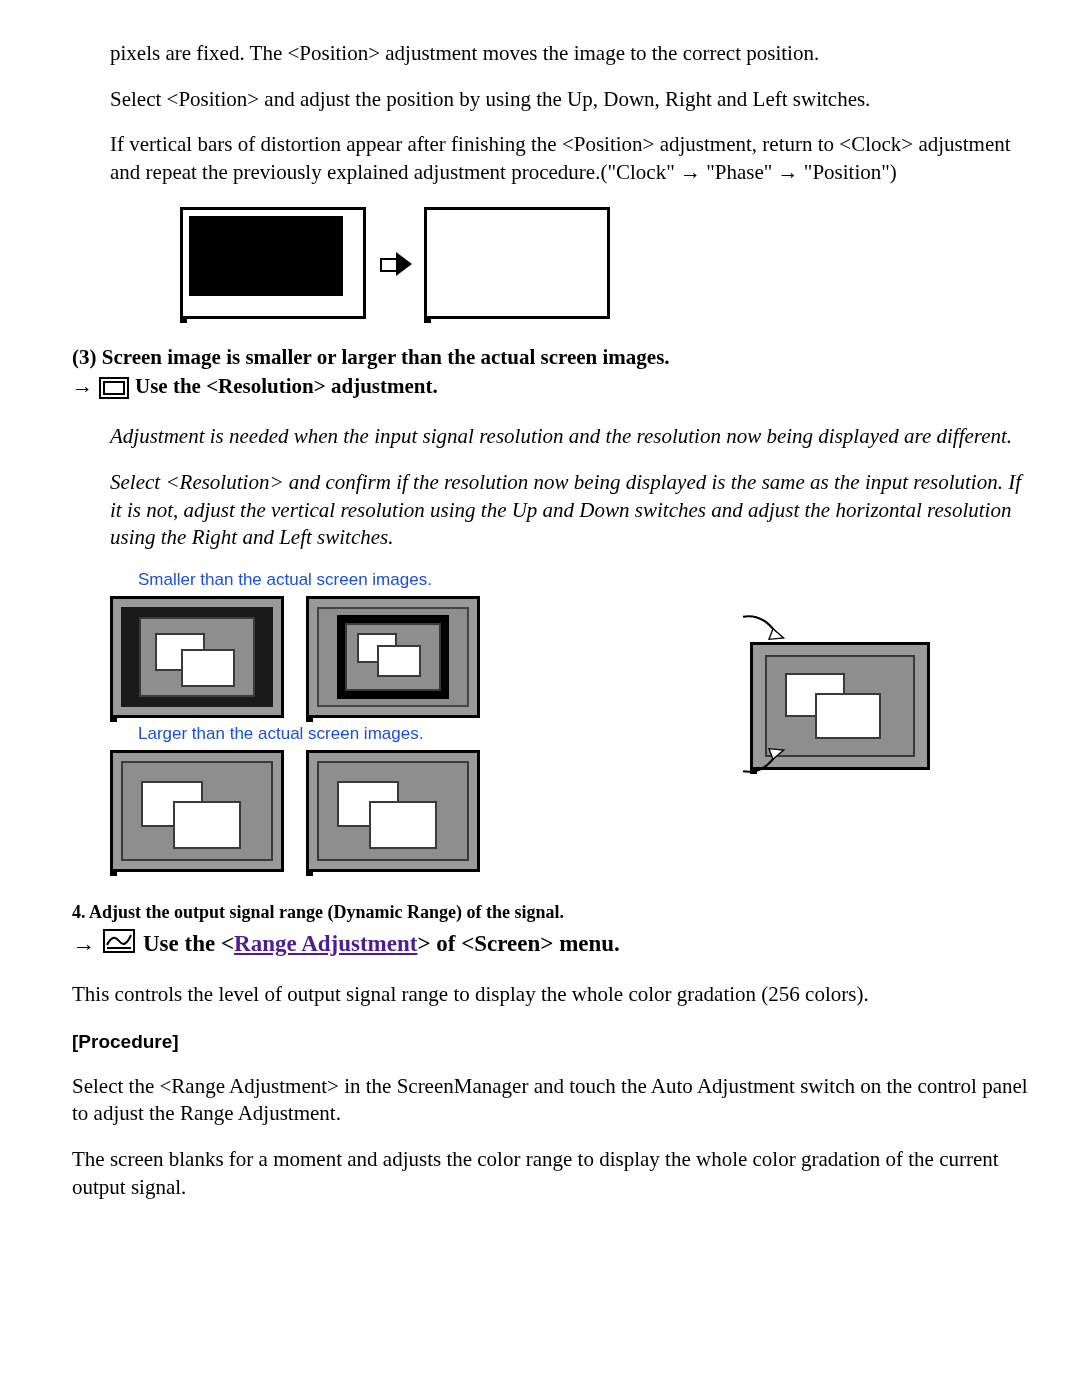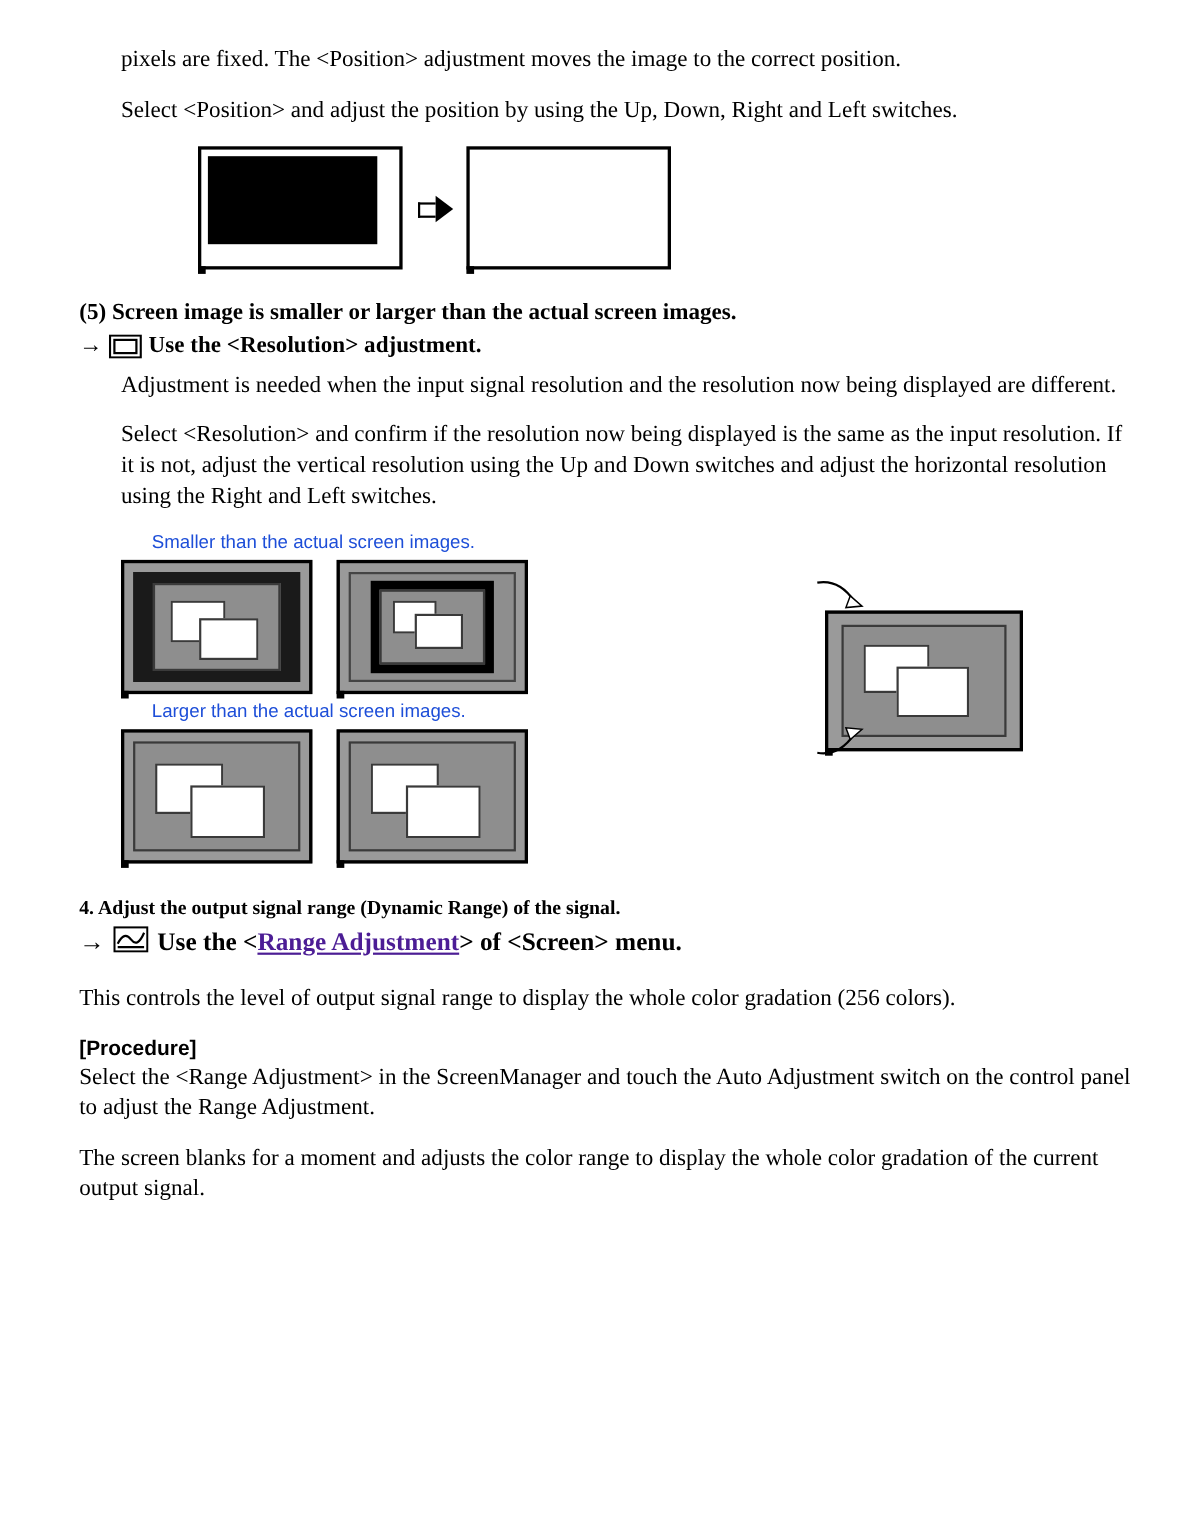--- a/index.html
+++ b/index.html
@@ -31,21 +31,21 @@
     align-items: center;
     gap: 6px;
   }
   .instr-line svg, .instr-line .icon-svg {
     vertical-align: middle;
   }
   .proc-heading {
     font-family: Arial, Helvetica, sans-serif;
     font-weight: bold;
     font-size: 19px;
-    margin: 22px 0 0 0;
+    margin: 22px 0 20px 0;
   }
   a.bluelink {
     color: #4c1d95;
     text-decoration: underline;
   }
   .fig-row {
     display: flex;
     align-items: center;
     gap: 14px;
     margin: 20px 0 10px 70px;
@@ -184,43 +184,44 @@
   .sm-icon { display:inline-block; vertical-align:middle; }
 </style>
 </head>
 <body>
 
 <div class="page">
 
   <div class="indent">
     <p>pixels are fixed. The &lt;Position&gt; adjustment moves the image to the correct position.</p>
     <p>Select &lt;Position&gt; and adjust the position by using the Up, Down, Right and Left switches.</p>
+    <p>If vertical bars of distortion appear after finishing the &lt;Position&gt; adjustment, return to &lt;Clock&gt; adjustment and repeat the previously explained adjustment procedure.("Clock" → "Phase" → "Position")</p>
 
     <div class="fig-row">
       <div class="monitor">
         <div class="black-inset"></div>
       </div>
       <div class="arrow-right"><span class="inner"></span></div>
       <div class="monitor"></div>
     </div>
   </div>
 
-  <div class="section-label">(5) Screen image is smaller or larger than the actual screen images.</div>
+  <div class="section-label">(3) Screen image is smaller or larger than the actual screen images.</div>
   <div class="instr-line">
     <span>→</span>
     <span class="sm-icon">
       <svg width="30" height="22" viewBox="0 0 30 22">
         <rect x="1" y="1" width="28" height="20" fill="#fff" stroke="#000" stroke-width="2"></rect>
         <rect x="5" y="5" width="20" height="12" fill="none" stroke="#000" stroke-width="2"></rect>
       </svg>
     </span>
     <span> Use the &lt;Resolution&gt; adjustment.</span>
   </div>
 
-  <div class="indent" style="margin-top:10px;">
+  <div class="indent" style="margin-top:24px;font-style:italic;">
     <p>Adjustment is needed when the input signal resolution and the resolution now being displayed are different.</p>
     <p>Select &lt;Resolution&gt; and confirm if the resolution now being displayed is the same as the input resolution. If it is not, adjust the vertical resolution using the Up and Down switches and adjust the horizontal resolution using the Right and Left switches.</p>
   </div>
 
   <div class="res-block">
     <div class="res-caption">Smaller than the actual screen images.</div>
     <div class="res-row">
       <div class="g-monitor">
         <div style="position:absolute; top:8px; left:8px; right:8px; bottom:8px; background:#1a1a1a;"></div>
         <div style="position:absolute; top:18px; left:26px; right:26px; bottom:18px; background:#8e8e8e; border:2px solid #3a3a3a;">

